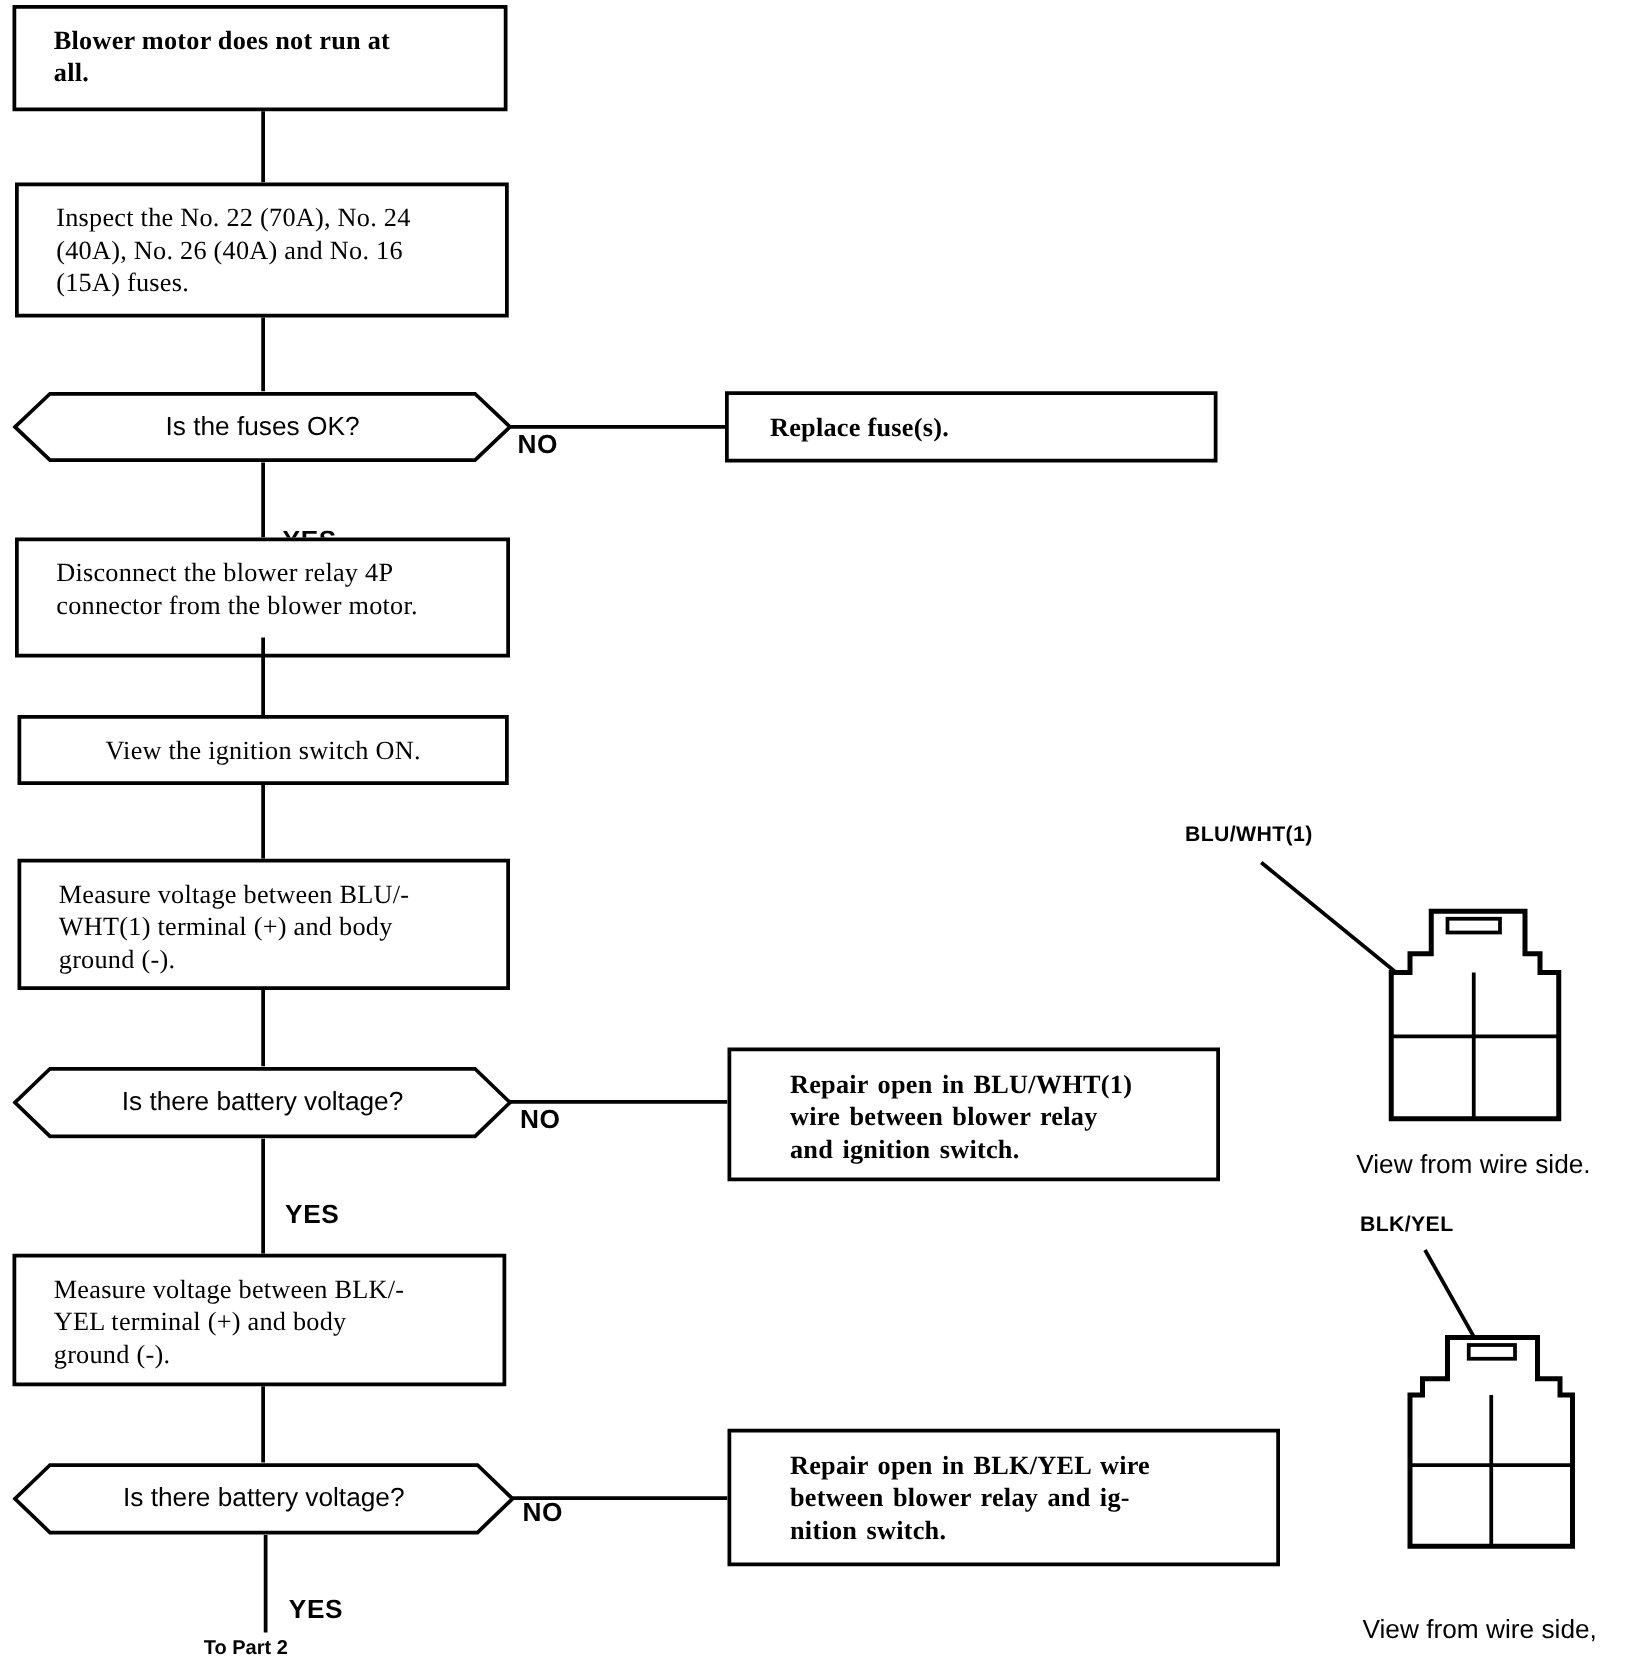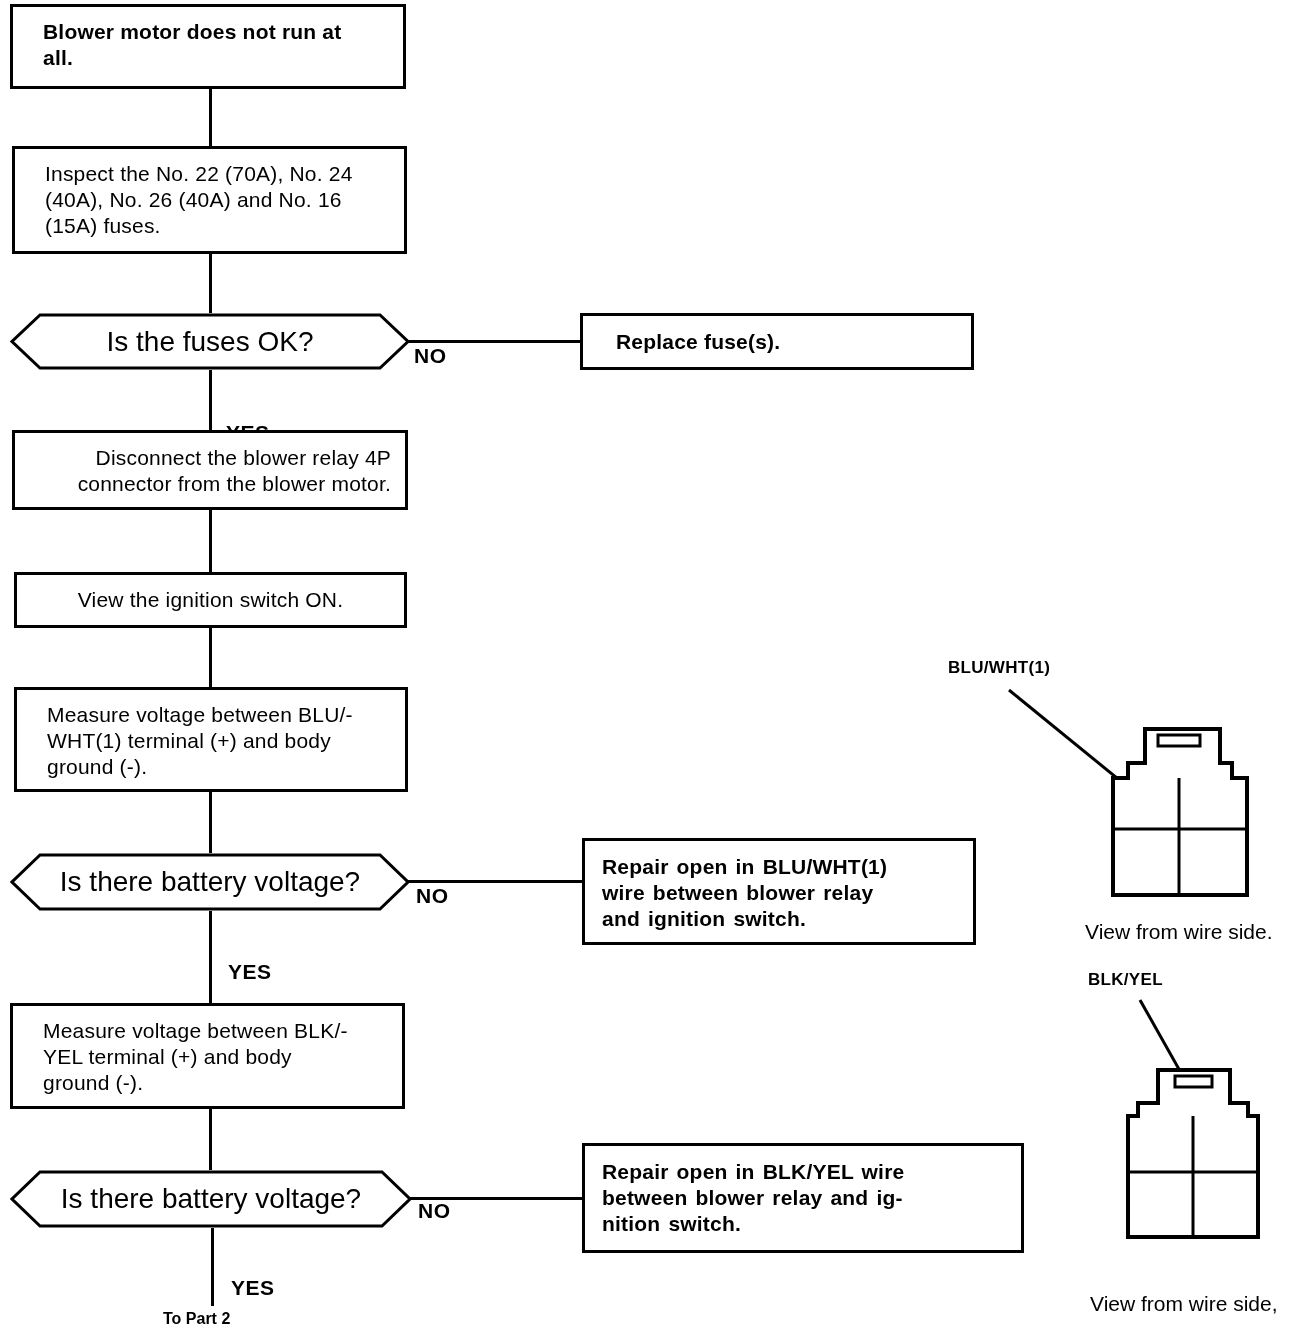--- a/index.html
+++ b/index.html
@@ -18,48 +18,49 @@
   .box {
     position: absolute;
     border: 3px solid #000;
     background: #fff;
   }
   .node-text {
     white-space: pre-line;
     font-size: 21px;
     line-height: 26px;
     letter-spacing: 0.2px;
+    font-family: Liberation Serif, serif;
   }
   .pad {
     padding: 12px 14px 0 30px;
   }
   .bold { font-weight: bold; }
   .center-flex {
     display: flex;
     align-items: center;
     justify-content: center;
   }
   .left-flex {
     display: flex;
     align-items: center;
     justify-content: flex-start;
     padding-left: 33px;
   }
-  .repair-pad { padding: 13px 12px 0 17px; word-spacing: 2px; }
+  .repair-pad { padding: 13px 12px 0 47px; word-spacing: 2px; }
   .hex {
     position: absolute;
   }
   .hex svg { position: absolute; left: 0; top: 0; }
   .hex .hex-label {
     position: absolute;
     inset: 0;
     display: flex;
     align-items: center;
     justify-content: center;
-    font-size: 28px;
+    font-size: 21px;
   }
   .vline {
     position: absolute;
     width: 3px;
     background: #000;
   }
   .hline {
     position: absolute;
     height: 3px;
     background: #000;
@@ -118,21 +119,21 @@
   <div class="hline" style="left:408px; top:340px; width:172px;"></div>
   <div class="edge-label" style="left:414px; top:308px;">NO</div>
 
   <div class="box left-flex" style="left:580px; top:313px; width:394px; height:57px;">
     <div class="node-text bold">Replace fuse(s).</div>
   </div>
 
   <div class="edge-label" style="left:226px; top:385px;">YES</div>
   <div class="vline" style="left:209px; top:370px; height:60px;"></div>
 
-  <div class="box pad" style="left:12px; top:430px; width:396px; height:80px;text-align:right;">
+  <div class="box pad" style="left:12px; top:430px; width:396px; height:96px;">
     <div class="node-text">Disconnect the blower relay 4P
 connector from the blower motor.</div>
   </div>
 
   <div class="vline" style="left:209px; top:510px; height:62px;"></div>
 
   <div class="box center-flex" style="left:14px; top:572px; width:393px; height:56px;">
     <div class="node-text">View the ignition switch ON.</div>
   </div>
 

